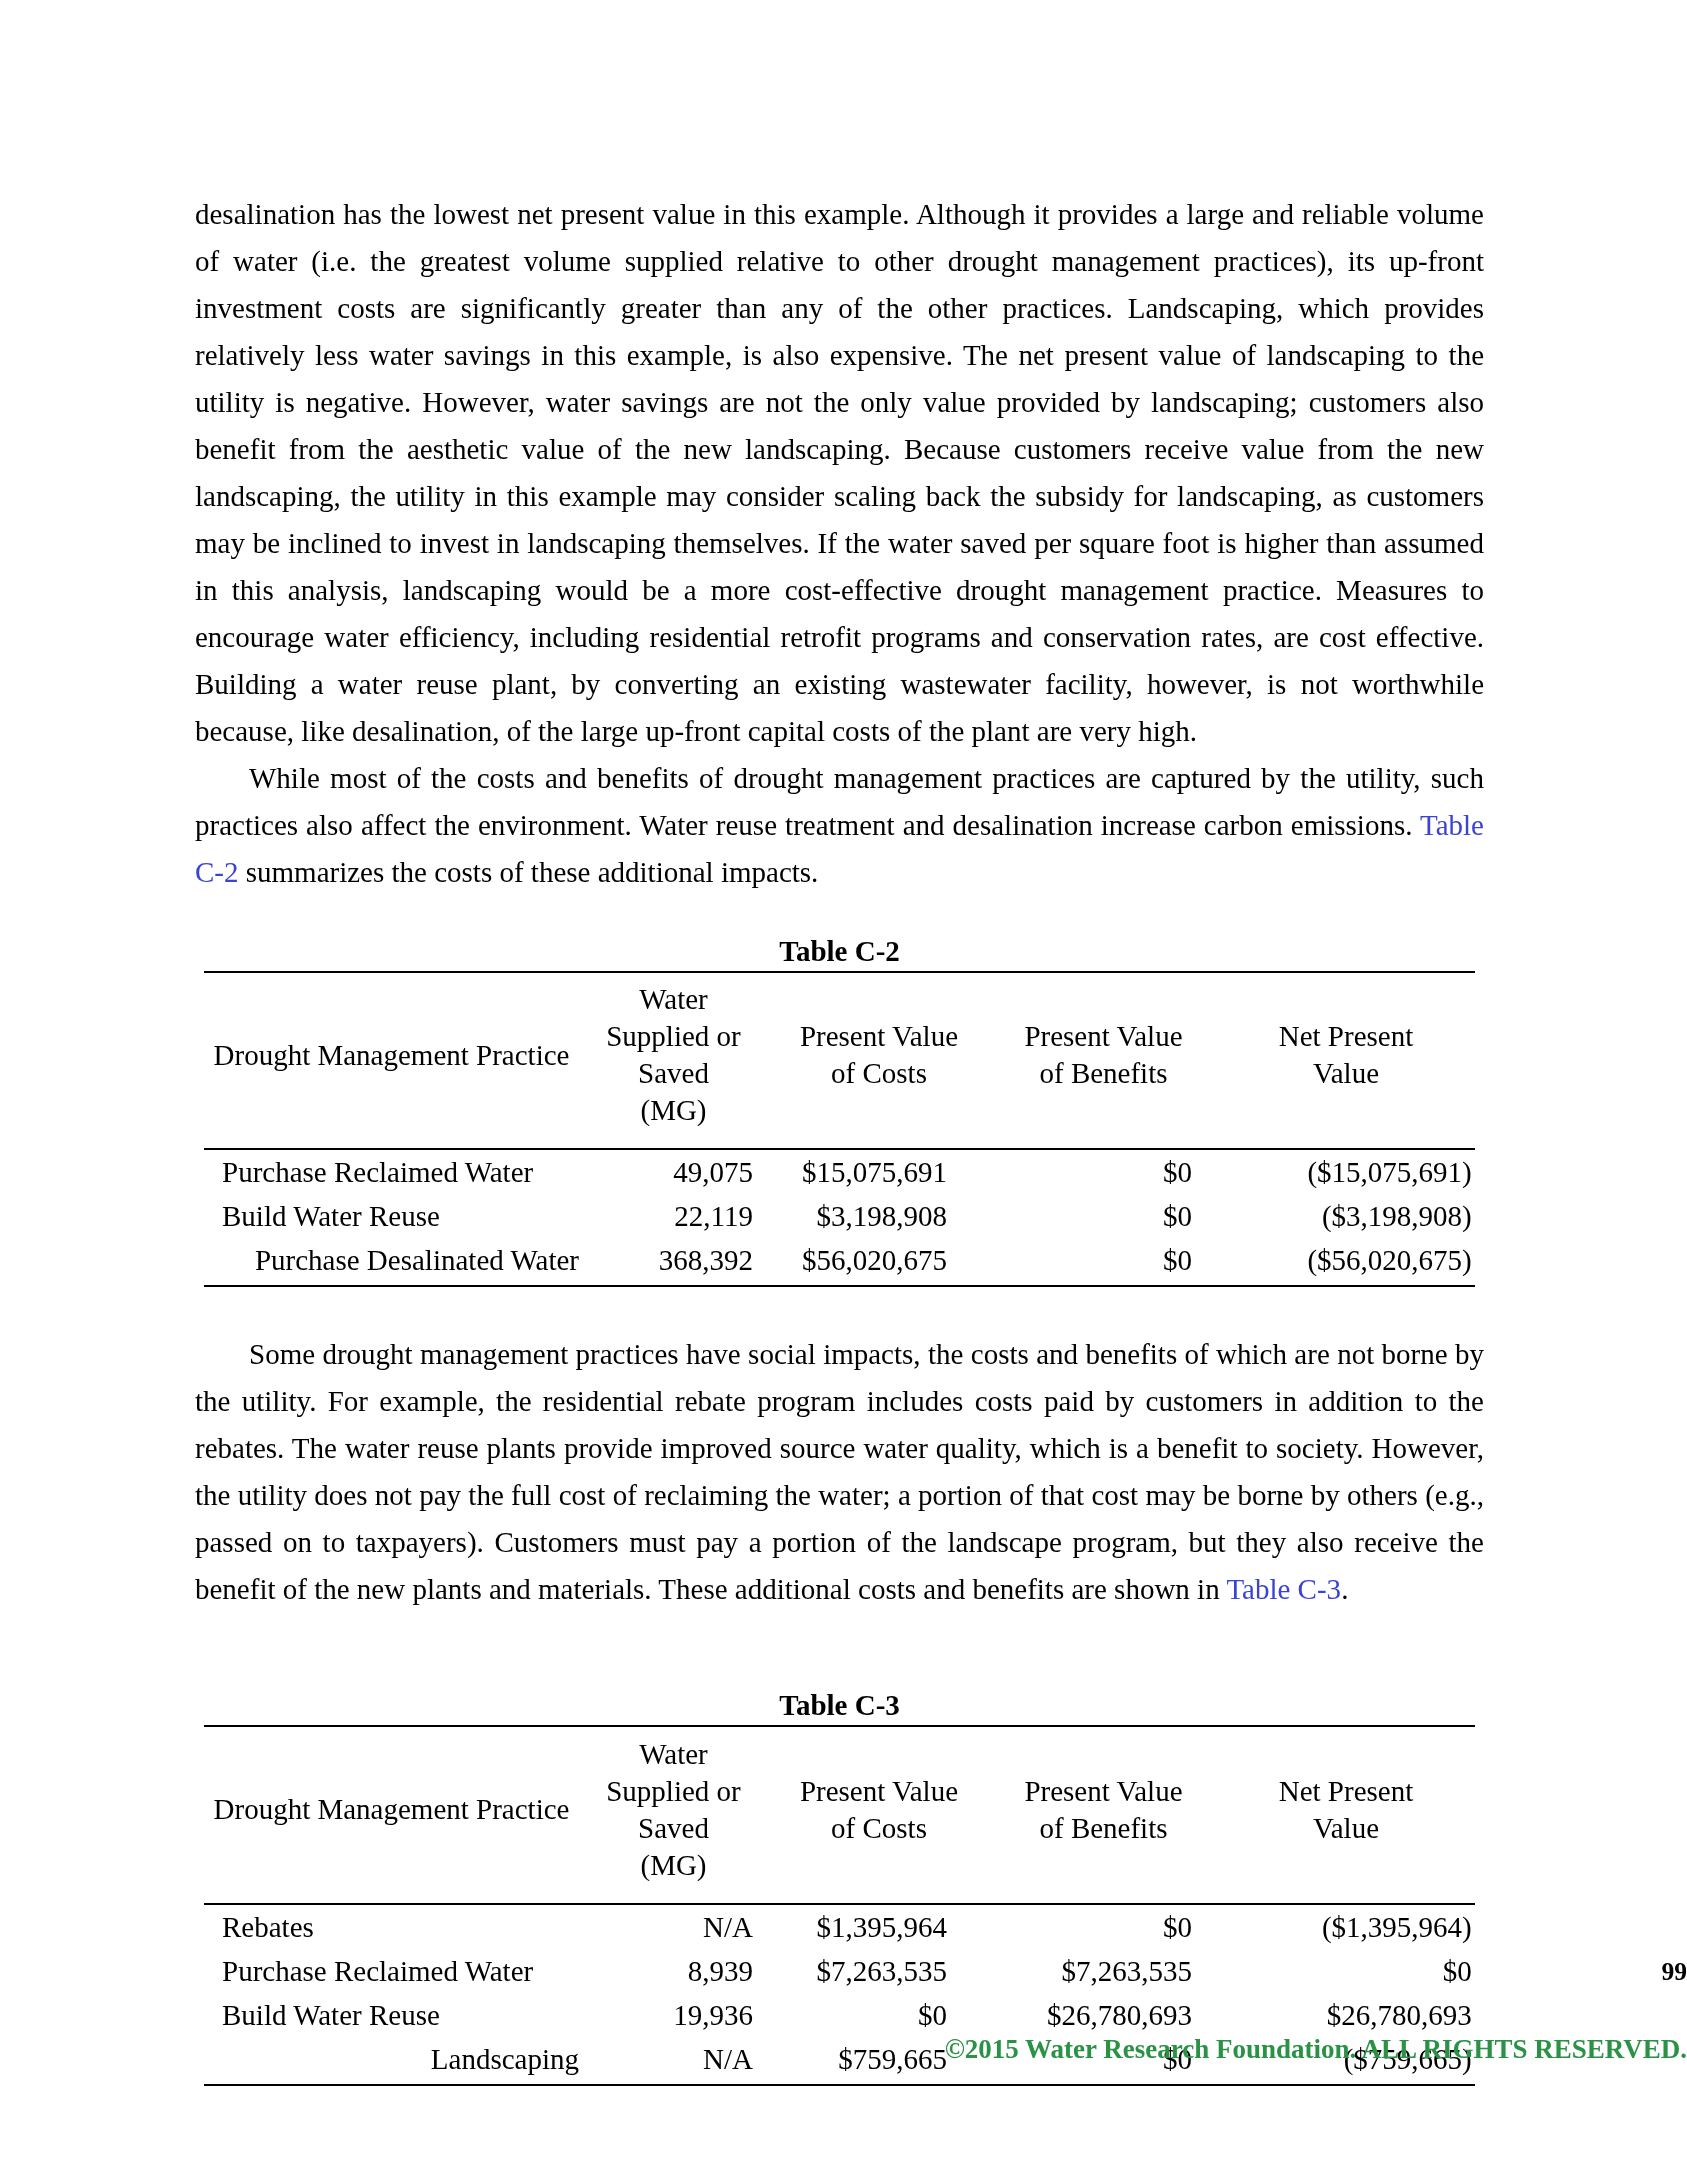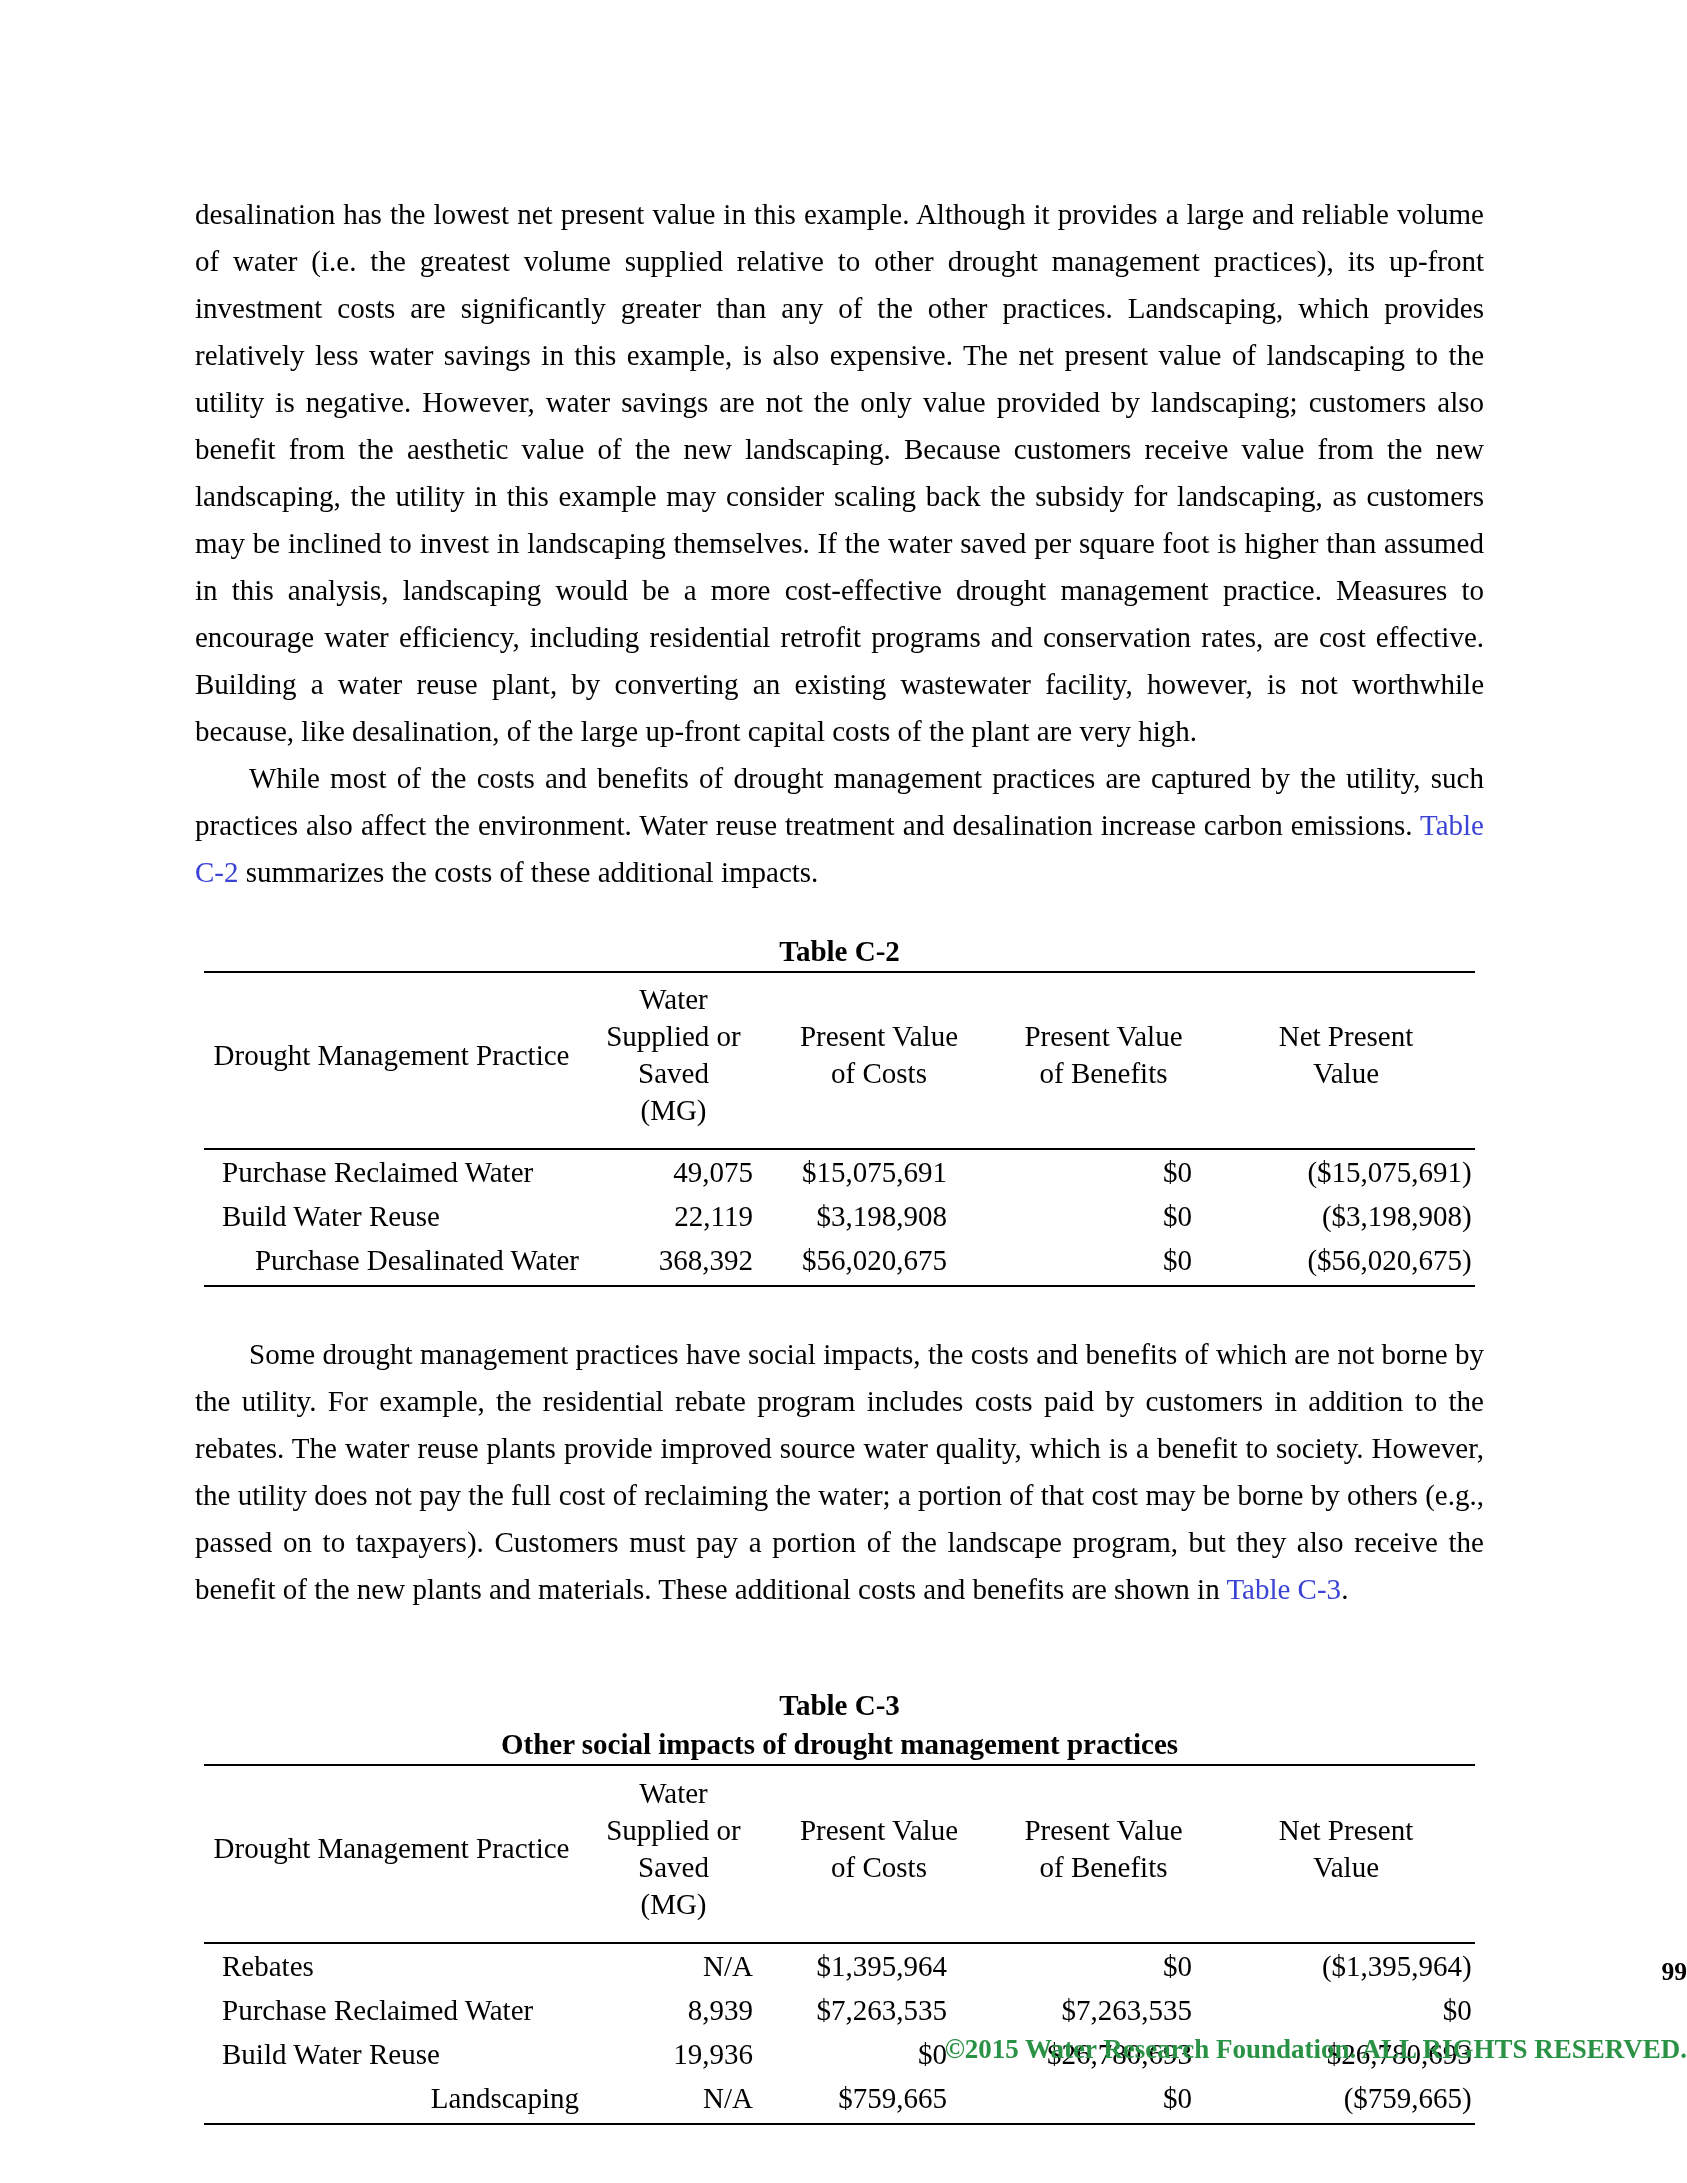--- a/index.html
+++ b/index.html
@@ -209,21 +209,20 @@
 
     <div class="gap-b"></div>
 
     <p class="body-par indent"><span>Some drought management practices have social impacts, the costs and benefits of which are not borne by the utility. For example, the residential rebate program includes costs paid by customers in addition to the rebates. The water reuse plants provide improved source water quality, which is a benefit to society. However, the utility does not pay the full cost of reclaiming the water; a portion of that cost may be borne by others (e.g., passed on to taxpayers). Customers must pay a portion of the landscape program, but they also receive the benefit of the new plants and materials. These additional costs and benefits are shown in </span><a class="xref" href="#" style="text-decoration:none;">Table C-3</a><span>.</span></p>
 
     <div class="gap-c"></div>
 
     <div class="table-block">
       <div class="table-caption">
         <span class="cap-num">Table C-3</span>
-        <span class="cap-title">Other social impacts of drought management practices</span>
       </div>
 
       <table class="doc-table">
         <colgroup>
           <col class="col-practice">
             <col class="col-water">
             <col class="col-costs">
             <col class="col-benefits">
             <col class="col-npv">
         </colgroup>

